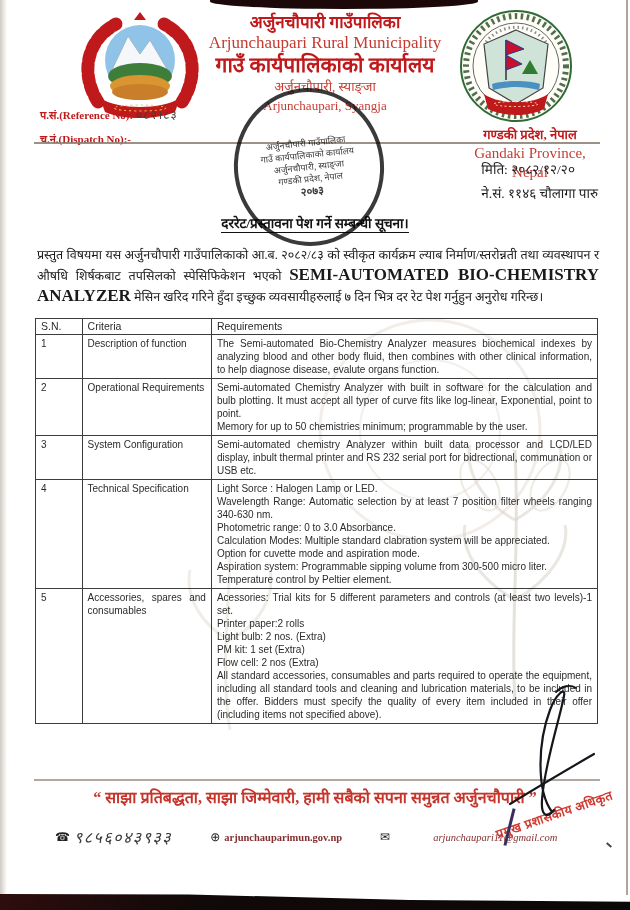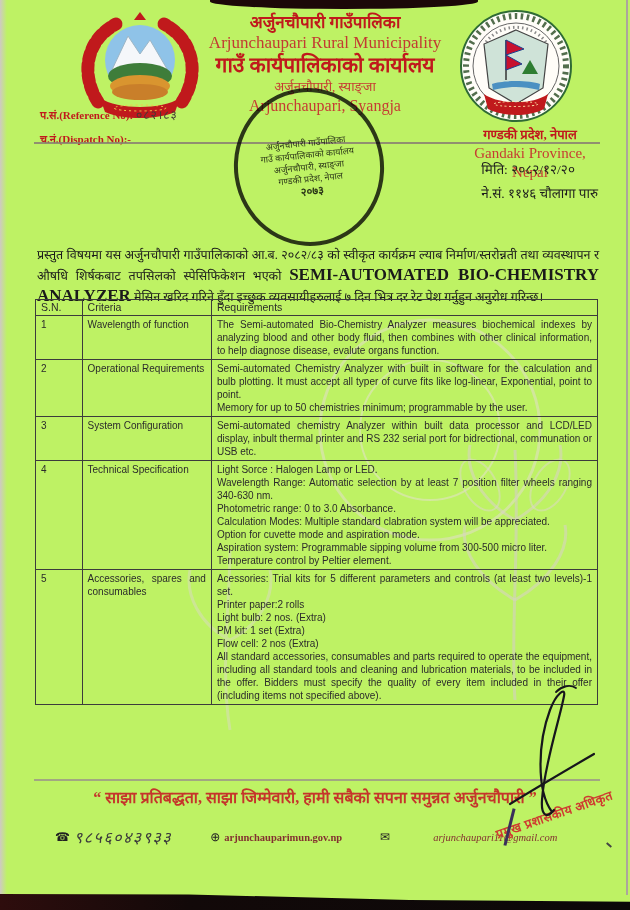--- a/index.html
+++ b/index.html
@@ -1,38 +1,38 @@
 <!DOCTYPE html>
 <html><head>
 <meta charset="utf-8">
 <style>
   html,body{margin:0;padding:0;}
   body{width:630px;height:910px;overflow:hidden;background:#d8d4cd;}
-  .page{position:relative;width:630px;height:910px;background:#bef264;overflow:hidden;
+  .page{position:relative;width:630px;height:910px;background:#ffffff;overflow:hidden;
         font-family:"Liberation Serif", serif;color:#222;}
   
   .scan-top-band{position:absolute;left:210px;top:0;width:268px;height:9px;background:#1c0808;
         border-radius:0 0 60% 60%/0 0 100% 100%;}
   .scan-right-line{position:absolute;right:2px;top:0;width:2px;height:895px;background:#aca69d;}
   .scan-left-shade{position:absolute;left:0;top:0;width:7px;height:910px;
         background:linear-gradient(90deg,#cfcac2,rgba(252,251,246,0));}
   .scan-bottom-band{position:absolute;left:0;bottom:0;width:630px;height:26px;
         background:linear-gradient(90deg,#2e0d0d,#120909 30%,#0b0808);
         clip-path:polygon(0 38%,30% 40%,65% 62%,100% 68%,100% 100%,0 100%);}
   .scan-mark{position:absolute;right:18px;top:844px;width:6px;height:2px;background:#444;transform:rotate(40deg);}
   
   .wm{position:absolute;pointer-events:none;}
   
   .hdr-center{position:absolute;left:190px;top:12px;width:270px;text-align:center;}
   .np-title{color:#c0191c;font-weight:bold;font-size:17px;line-height:21px;}
   .en-title{color:#c33b32;font-size:17px;line-height:19px;}
   .np-office{color:#c0191c;font-weight:bold;font-size:21px;line-height:26px;}
   .en-office{color:#c0191c;font-weight:bold;font-size:15px;line-height:20px;}
   .np-place{color:#c63c33;font-size:13px;line-height:18px;}
-  .en-place{color:#c63c33;font-size:16px;line-height:19px;}
+  .en-place{color:#c63c33;font-size:13px;line-height:19px;}
   .hdr-right-txt{position:absolute;left:455px;top:126px;width:150px;text-align:center;}
   .np-prov{color:#c0191c;font-weight:bold;font-size:13px;line-height:18px;}
   .en-prov{color:#c63c32;font-size:15px;line-height:19px;}
   .refs{position:absolute;left:40px;top:106px;font-size:11px;color:#c0191c;font-weight:bold;}
   .refs .val{color:#433a35;font-weight:normal;font-size:12px;letter-spacing:1px;}
   .refs div{margin-bottom:8px;}
   .hdr-rule{position:absolute;left:34px;top:142px;width:566px;height:2px;background:#8a7f72;opacity:.85;}
   
   .ink-stamp{position:absolute;left:234px;top:88px;width:142px;height:150px;border:4px solid rgba(15,15,15,.82);
         border-radius:50%;transform:rotate(-8deg);z-index:6;mix-blend-mode:multiply;
@@ -42,21 +42,21 @@
   
   .meta{position:absolute;right:32px;top:158px;text-align:left;font-size:13.5px;line-height:24px;color:#1d1d1d;}
   
   .subject{position:absolute;left:0;top:214px;width:630px;text-align:center;font-size:13.5px;font-weight:bold;color:#111;}
   .subject span{border-bottom:1.5px solid #111;padding-bottom:1px;}
   
   .para{position:absolute;left:37px;top:246px;width:562px;font-size:12.5px;line-height:19px;
         text-align:justify;color:#1a1a1a;}
   .para b{font-family:Liberation Serif, serif;font-size:17px;}
   
-  .tblwrap{position:absolute;left:35px;top:299px;width:456px;z-index:2;}
+  .tblwrap{position:absolute;left:35px;top:318px;width:456px;z-index:2;}
   table{border-collapse:collapse;width:563px;font-family:"Liberation Sans",sans-serif;
         font-size:10px;color:#2b2b2b;}
   td{border:1px solid #3c3c3c;vertical-align:top;padding:2px 5px;line-height:13px;}
   td.sn{width:36px;}
   td.cr{width:120px;text-align:justify;}
   td.rq{width:384px;margin-left:12px;}
   tr.head td{font-size:10.5px;padding:1px 5px;}
   .rqline{text-align:justify;}
   
   .foot-rule{position:absolute;left:34px;top:779px;width:566px;height:1.5px;background:#9b948a;opacity:.8;}
@@ -159,38 +159,41 @@
     <div>अर्जुनचौपारी, स्याङ्जा</div>
     <div>गण्डकी प्रदेश, नेपाल</div>
     <div class="yr">२०७३</div>
   </div>
 
   <div class="meta">
     <div>मिति: २०८२/१२/२०</div>
     <div>ने.सं. ११४६ चौलागा पारु</div>
   </div>
 
+  <div class="subject">
+    <span>दररेट/प्रस्तावना पेश गर्ने सम्बन्धी सूचना।</span>
+  </div>
 
   <div class="para">
     <span>प्रस्तुत विषयमा यस अर्जुनचौपारी गाउँपालिकाको आ.ब. २०८२/८३ को स्वीकृत कार्यक्रम ल्याब निर्माण/स्तरोन्नती तथा व्यवस्थापन र औषधि शिर्षकबाट तपसिलको स्पेसिफिकेशन भएको</span>
     <b>SEMI-AUTOMATED BIO-CHEMISTRY ANALYZER</b>
     <span>मेसिन खरिद गरिने हुँदा इच्छुक व्यवसायीहरुलाई ७ दिन भित्र दर रेट पेश गर्नुहुन अनुरोध गरिन्छ।</span>
   </div>
 
   <div class="tblwrap">
     <table>
       <tbody>
           <tr class="head">
         <td class="sn">S.N.</td>
         <td class="cr">Criteria</td>
         <td class="rq">Requirements</td>
       </tr>
       <tr>
         <td class="sn">1</td>
-        <td class="cr">Wavelength of function</td>
+        <td class="cr">Description of function</td>
         <td class="rq">
           <div class="rqline">The Semi-automated Bio-Chemistry Analyzer measures biochemical indexes by analyzing blood and other body fluid, then combines with other clinical information, to help diagnose disease, evalute organs function.</div>
         </td>
       </tr>
       <tr>
         <td class="sn">2</td>
         <td class="cr">Operational Requirements</td>
         <td class="rq">
           <div class="rqline">Semi-automated Chemistry Analyzer with built in software for the calculation and bulb plotting. It must accept all typer of curve fits like log-linear, Exponential, point to point.</div>
           <div class="rqline">Memory for up to 50 chemistries minimum; programmable by the user.</div>

